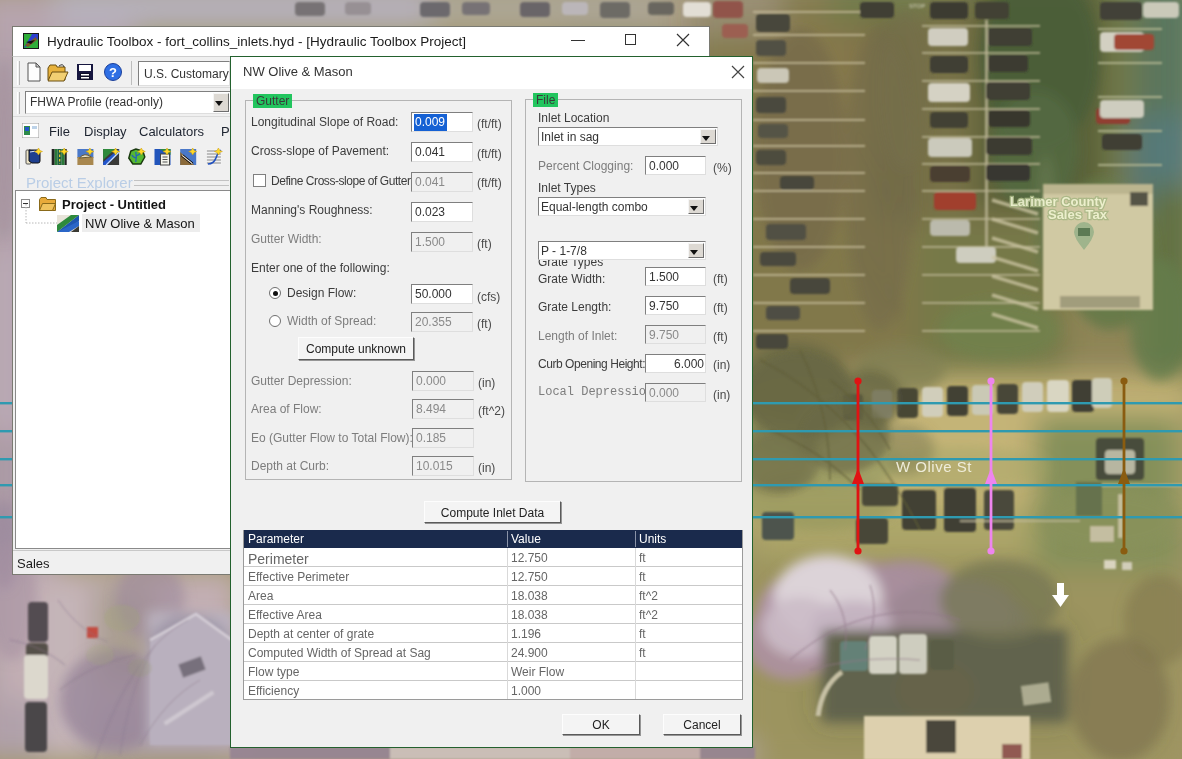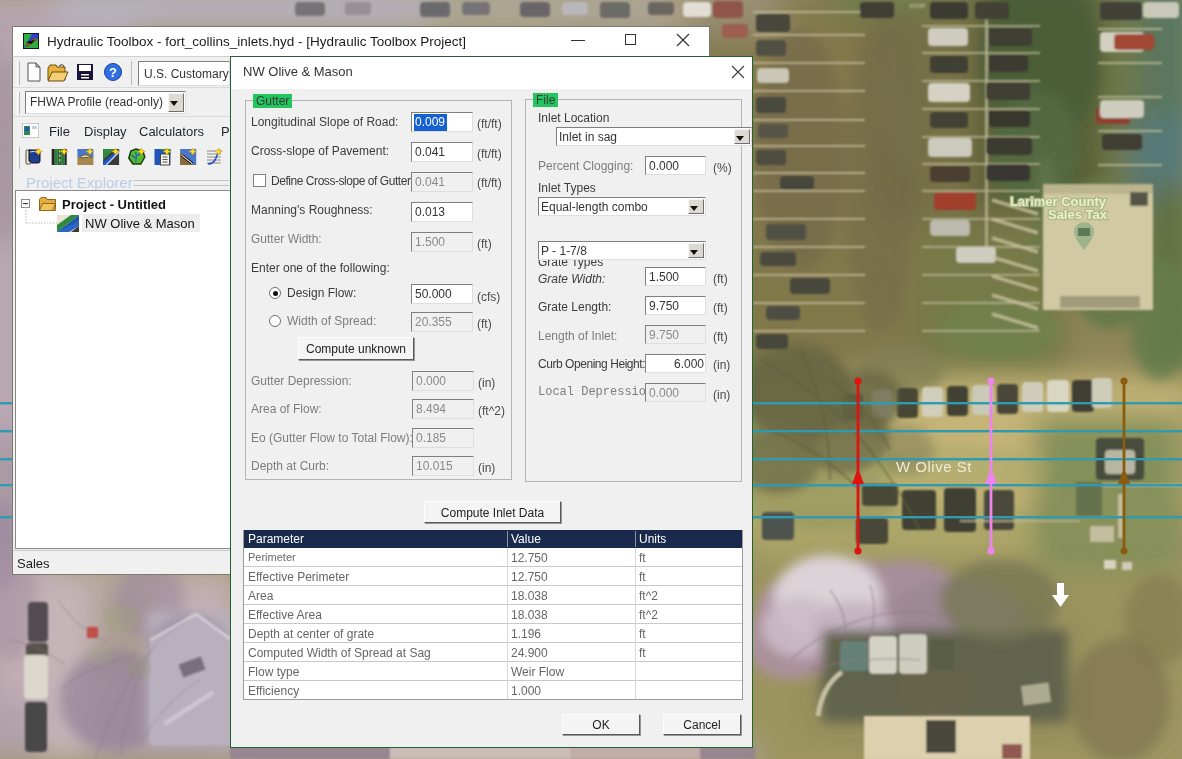--- a/index.html
+++ b/index.html
@@ -375,21 +375,21 @@
         <circle cx="9" cy="10" r="8.5" fill="#2f6fe4" stroke="#1b3f9a"></circle>
         <text x="9" y="15" font-size="13" font-weight="bold" fill="#fff" text-anchor="middle" font-family="Liberation Sans">?</text>
       </g>
   </svg>
   <div class="abs" style="left:131px;top:61px;width:1px;height:24px;background:#bdbdbd"></div>
   <div class="abs" style="left:138px;top:61px;width:92px;height:25px;background:#fff;border:1px solid;border-color:#7f7f7f #dedede #dedede #7f7f7f"></div>
   <div class="abs" style="left:144px;top:67px;font-size:12px;color:#333;">U.S. Customary L</div>
 
   <div class="abs" style="left:13px;top:89px;width:696px;height:28px;background:#f0f0f0;border-bottom:1px solid #dadada"></div>
   <div class="abs" style="left:17px;top:92px;width:3px;height:22px;border-left:1px solid #fff;border-right:1px solid #b8b8b8"></div>
-  <div class="combo" style="left:25px;top:91px;width:161px;height:23px;text-align:right;">
+  <div class="combo" style="left:25px;top:91px;width:206px;height:23px;text-align:right;">
     <div class="cbt" style="left:4px;top:3px;">FHWA Profile (read-only)</div>
     <div class="cbb">
         <div class="arr" style="top:7px"></div>
       </div>
   </div>
 
   <div class="abs" style="left:13px;top:117px;width:696px;height:27px;background:#f0f0f0;"></div>
   <svg class="abs" width="17" height="15" style="left:22px;top:123px">
       <rect width="17" height="15" fill="#fff" stroke="#9a9a9a"></rect>
       <rect x="2" y="3" width="6" height="9" fill="#2d8a4a"></rect>
@@ -508,21 +508,21 @@
   <div class="inp" style="left:411px;top:112px;width:62px;height:20px;"><span style="background:#1561d4;color:#fff;display:inline-block;height:17px;line-height:16px;padding:0 2px 0 1px;position:relative;top:-1px;left:-1px;">0.009</span></div>
   <div class="unit" style="left:477px;top:117px;">(ft/ft)</div>
   <div class="lab" style="left:251px;top:144px;">Cross-slope of Pavement:</div>
   <div class="inp" style="left:411px;top:142px;width:62px;height:20px;">0.041</div>
   <div class="unit" style="left:477px;top:147px;">(ft/ft)</div>
   <div class="abs" style="left:253px;top:174px;width:13px;height:13px;background:#fff;border:1px solid #7f7f7f;"></div>
   <div class="lab" style="left:271px;top:174px;width:140px;overflow:hidden;letter-spacing:-0.45px;">Define Cross-slope of Gutter</div>
   <div class="inp dis" style="left:411px;top:172px;width:62px;height:20px;">0.041</div>
   <div class="unit" style="left:477px;top:176px;">(ft/ft)</div>
   <div class="lab" style="left:251px;top:203px;">Manning's Roughness:</div>
-  <div class="inp" style="left:411px;top:202px;width:62px;height:20px;">0.013</div>
+  <div class="inp" style="left:411px;top:202px;width:62px;height:20px;">0.023</div>
   <div class="glab" style="left:251px;top:232px;">Gutter Width:</div>
   <div class="inp dis" style="left:411px;top:232px;width:62px;height:20px;">1.500</div>
   <div class="unit" style="left:477px;top:237px;">(ft)</div>
   <div class="lab" style="left:251px;top:261px;">Enter one of the following:</div>
   <div class="abs" style="left:269px;top:287px;width:12px;height:12px;background:#fff;border:1px solid #6f6f6f;border-radius:50%;"></div>
   <div class="abs" style="left:273px;top:291px;width:5px;height:5px;background:#111;border-radius:50%;"></div>
   <div class="lab" style="left:287px;top:286px;">Design Flow:</div>
   <div class="inp" style="left:411px;top:284px;width:62px;height:20px;">50.000</div>
   <div class="unit" style="left:477px;top:290px;">(cfs)</div>
   <div class="abs" style="left:269px;top:315px;width:12px;height:12px;background:#fff;border:1px solid #6f6f6f;border-radius:50%;"></div>
@@ -538,21 +538,21 @@
   <div class="unit" style="left:478px;top:404px;">(ft^2)</div>
   <div class="glab" style="left:251px;top:431px;">Eo (Gutter Flow to Total Flow):</div>
   <div class="inp dis" style="left:412px;top:428px;width:62px;height:20px;">0.185</div>
   <div class="glab" style="left:251px;top:459px;">Depth at Curb:</div>
   <div class="inp dis" style="left:412px;top:456px;width:62px;height:20px;">10.015</div>
   <div class="unit" style="left:478px;top:461px;">(in)</div>
 
   <div class="grp" style="left:525px;top:99px;width:217px;height:383px;"></div>
   <div class="grplab" style="left:533px;top:93px;">File</div>
   <div class="lab" style="left:538px;top:111px;">Inlet Location</div>
-  <div class="combo" style="left:556px;top:127px;width:196px;height:19px;">
+  <div class="combo" style="left:538px;top:127px;width:180px;height:19px;">
       <div class="cbt">Inlet in sag</div>
       <div class="cbb">
         <div class="arr"></div>
       </div>
     </div>
   <div class="glab" style="left:538px;top:159px;">Percent Clogging:</div>
   <div class="inp" style="left:645px;top:156px;width:61px;height:19px;">0.000</div>
   <div class="unit" style="left:713px;top:161px;">(%)</div>
   <div class="lab" style="left:538px;top:181px;">Inlet Types</div>
   <div class="combo" style="left:538px;top:197px;width:168px;height:19px;">
@@ -561,21 +561,21 @@
         <div class="arr"></div>
       </div>
     </div>
   <div class="lab" style="left:538px;top:215px;margin-top:40px;">Grate Types</div>
   <div class="combo" style="left:538px;top:241px;width:168px;height:19px;">
       <div class="cbt">P - 1-7/8</div>
       <div class="cbb">
         <div class="arr"></div>
       </div>
     </div>
-  <div class="lab" style="left:538px;top:272px;font-style:italic;">Grate Width:</div>
+  <div class="lab" style="left:538px;top:272px;">Grate Width:</div>
   <div class="inp" style="left:645px;top:267px;width:61px;height:19px;">1.500</div>
   <div class="unit" style="left:713px;top:272px;">(ft)</div>
   <div class="lab" style="left:538px;top:300px;">Grate Length:</div>
   <div class="inp" style="left:645px;top:296px;width:61px;height:19px;">9.750</div>
   <div class="unit" style="left:713px;top:301px;">(ft)</div>
   <div class="glab" style="left:538px;top:329px;">Length of Inlet:</div>
   <div class="inp dis" style="left:645px;top:325px;width:61px;height:19px;">9.750</div>
   <div class="unit" style="left:713px;top:330px;">(ft)</div>
   <div class="lab" style="left:538px;top:357px;letter-spacing:-0.45px;">Curb Opening Height:</div>
   <div class="inp" style="left:645px;top:354px;width:61px;height:19px;padding-left:28px;">6.000</div>
@@ -587,21 +587,21 @@
   <div class="btn" style="left:424px;top:501px;width:137px;height:22px;padding-top:4px;">Compute Inlet Data</div>
 
   <div class="abs" style="left:243px;top:530px;width:500px;height:18px;background:#1a2a4c;"></div>
   <div class="abs" style="left:248px;top:532px;font-size:12px;color:#fff;">Parameter</div>
   <div class="abs" style="left:511px;top:532px;font-size:12px;color:#fff;">Value</div>
   <div class="abs" style="left:639px;top:532px;font-size:12px;color:#fff;">Units</div>
   <div class="abs" style="left:507px;top:531px;width:1px;height:16px;background:#8a93a8;"></div>
   <div class="abs" style="left:635px;top:531px;width:1px;height:16px;background:#8a93a8;"></div>
   <div id="tbl">
       <div class="abs" style="left:243px;top:548px;width:500px;height:19px;background:#fff;border-bottom:1px solid #c9c9c9;"></div>
-      <div class="abs" style="left:248px;top:551px;font-size:11px;color:#666;">Perimeter</div>
+      <div class="abs" style="left:248px;top:551px;font-size:14px;color:#666;">Perimeter</div>
       <div class="abs" style="left:511px;top:551px;font-size:12px;color:#666;">12.750</div>
       <div class="abs" style="left:639px;top:551px;font-size:12px;color:#666;">ft</div>
       <div class="abs" style="left:507px;top:548px;width:1px;height:19px;background:#d9d9d9;"></div>
       <div class="abs" style="left:635px;top:548px;width:1px;height:19px;background:#d9d9d9;"></div>
       <div class="abs" style="left:243px;top:567px;width:500px;height:19px;background:#fff;border-bottom:1px solid #c9c9c9;"></div>
       <div class="abs" style="left:248px;top:570px;font-size:12px;color:#666;">Effective Perimeter</div>
       <div class="abs" style="left:511px;top:570px;font-size:12px;color:#666;">12.750</div>
       <div class="abs" style="left:639px;top:570px;font-size:12px;color:#666;">ft</div>
       <div class="abs" style="left:507px;top:567px;width:1px;height:19px;background:#d9d9d9;"></div>
       <div class="abs" style="left:635px;top:567px;width:1px;height:19px;background:#d9d9d9;"></div>

